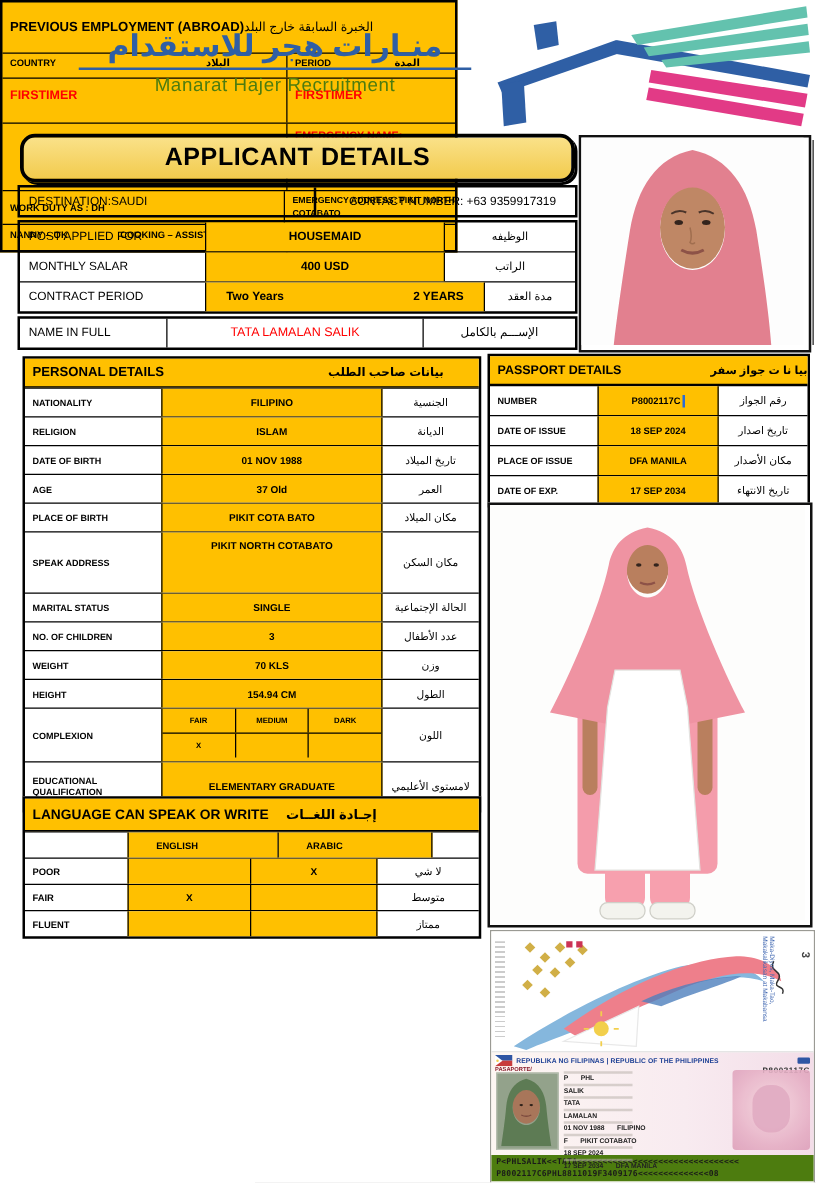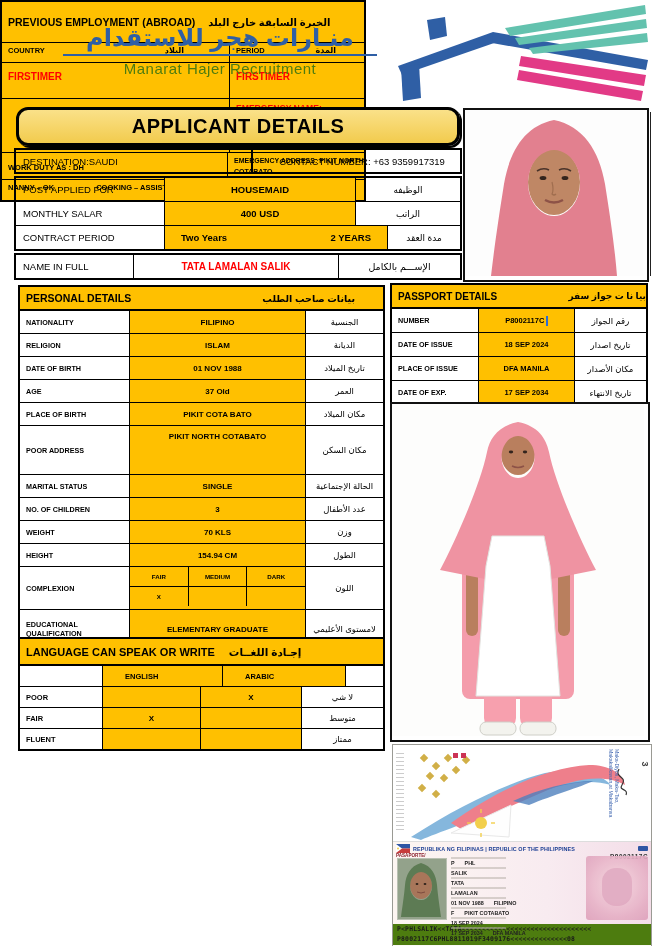--- a/index.html
+++ b/index.html
@@ -28,21 +28,21 @@
   .dest-row .c2{flex:1;display:flex;align-items:center;justify-content:center;font-size:9.5px;}
   .info-box{position:absolute;left:14px;top:176px;width:444px;border:2.5px solid #000;}
   .irow{display:flex;height:23px;}
   .irow + .irow{border-top:1.5px solid #000;}
   .irow .lbl{width:141px;display:flex;align-items:center;padding-left:7px;font-size:9.5px;}
   .irow .val{width:190px;border-left:1.5px solid #000;border-right:1.5px solid #000;display:flex;align-items:center;justify-content:center;font-size:9.5px;font-weight:bold;}
   .irow .val.split{justify-content:space-between;padding:0 16px;}
   .irow .ar{flex:1;display:flex;align-items:center;justify-content:center;font-size:9px;direction:rtl;}
   .name-row{position:absolute;left:14px;top:253px;width:444px;height:23px;border:2.5px solid #000;display:flex;}
   .name-row .lbl{width:110px;display:flex;align-items:center;padding-left:7px;font-size:9.5px;}
-  .name-row .val{width:204px;border-left:1.5px solid #000;border-right:1.5px solid #000;display:flex;align-items:center;justify-content:center;font-size:10px;font-weight:bold;color:#f00;}
+  .name-row .val{width:204px;border-left:1.5px solid #000;border-right:1.5px solid #000;display:flex;align-items:center;justify-content:center;font-size:10px;font-weight:normal;color:#f00;}
   .name-row .ar{flex:1;display:flex;align-items:center;justify-content:center;font-size:9.5px;direction:rtl;}
   
   .headshot{position:absolute;left:463px;top:108px;width:182px;height:170px;border:2px solid #111;background:#fff;}
   .vrule{position:absolute;left:650px;top:112px;height:164px;border-left:1.5px solid #222;}
   .fullbody{position:absolute;left:390px;top:402px;width:256px;height:336px;border:2px solid #111;background:#fff;}
   
   .sect{position:absolute;border:2px solid #000;background:#fff;}
   .sect-head{display:flex;align-items:center;background:#ffc000;border-bottom:1.5px solid #000;text-align:right;}
   .sect-head .t{font-weight:bold;padding-left:6px;}
   .sect-head .ta{direction:rtl;font-weight:bold;}
@@ -80,21 +80,21 @@
   .lrow:first-of-type{border-top:none;}
   .lrow .l1{width:76px;display:flex;align-items:center;padding-left:6px;font-size:7.5px;font-weight:bold;}
   .lrow .l2{width:97px;border-left:1.5px solid #000;display:flex;align-items:center;font-size:7.5px;font-weight:bold;padding-left:22px;}
   .lrow .l3{width:100px;border-left:1.5px solid #000;border-right:1.5px solid #000;display:flex;align-items:center;font-size:7.5px;font-weight:bold;padding-left:22px;}
   .lrow .l2.mark,.lrow .l3.mark{justify-content:center;padding-left:0;font-size:8px;}
   .lrow .l4{flex:1;display:flex;align-items:center;justify-content:center;font-size:8.5px;direction:rtl;}
   
   .employment{left:18px;top:748px;width:362px;height:198px;border:2.5px solid #000;background:#ffc000;}
   .emp-head{height:40px;border-bottom:1.5px solid #000;display:flex;align-items:center;padding-left:6px;}
   .emp-head .t{font-weight:bold;font-size:10.5px;}
-  .emp-head .ta{font-weight:bold;font-size:10px;direction:rtl;margin-left:13px;}
+  .emp-head .ta{font-weight:normal;font-size:10px;direction:rtl;margin-left:0;}
   .erow{display:flex;border-bottom:1.5px solid #000;}
   .erow:last-child{border-bottom:none;}
   .erow .e1{width:221px;border-right:1.6px solid #000;padding:3px 0 0 6px;}
   .erow .e2{flex:1;padding:3px 0 0 6px;}
   .erow.h22{height:19px;}
   .erow.h38{height:35px;}
   .erow.h56{height:53px;}
   .erow.h28{height:26px;}
   .erow.hlast{height:22px;}
   .colhead{display:flex;font-size:7.5px;font-weight:bold;}
@@ -225,21 +225,21 @@
       <div class="pl">AGE</div>
       <div class="pv orange">37 Old</div>
       <div class="pa">العمر</div>
     </div>
     <div class="prow">
       <div class="pl">PLACE OF BIRTH</div>
       <div class="pv orange">PIKIT COTA BATO</div>
       <div class="pa">مكان الميلاد</div>
     </div>
     <div class="prow tall">
-      <div class="pl">POOR ADDRESS</div>
+      <div class="pl">SPEAK ADDRESS</div>
       <div class="pv orange">PIKIT NORTH COTABATO</div>
       <div class="pa">مكان السكن</div>
     </div>
     <div class="prow">
       <div class="pl">MARITAL STATUS</div>
       <div class="pv orange">SINGLE</div>
       <div class="pa">الحالة الإجتماعية</div>
     </div>
     <div class="prow">
       <div class="pl">NO. OF CHILDREN</div>

